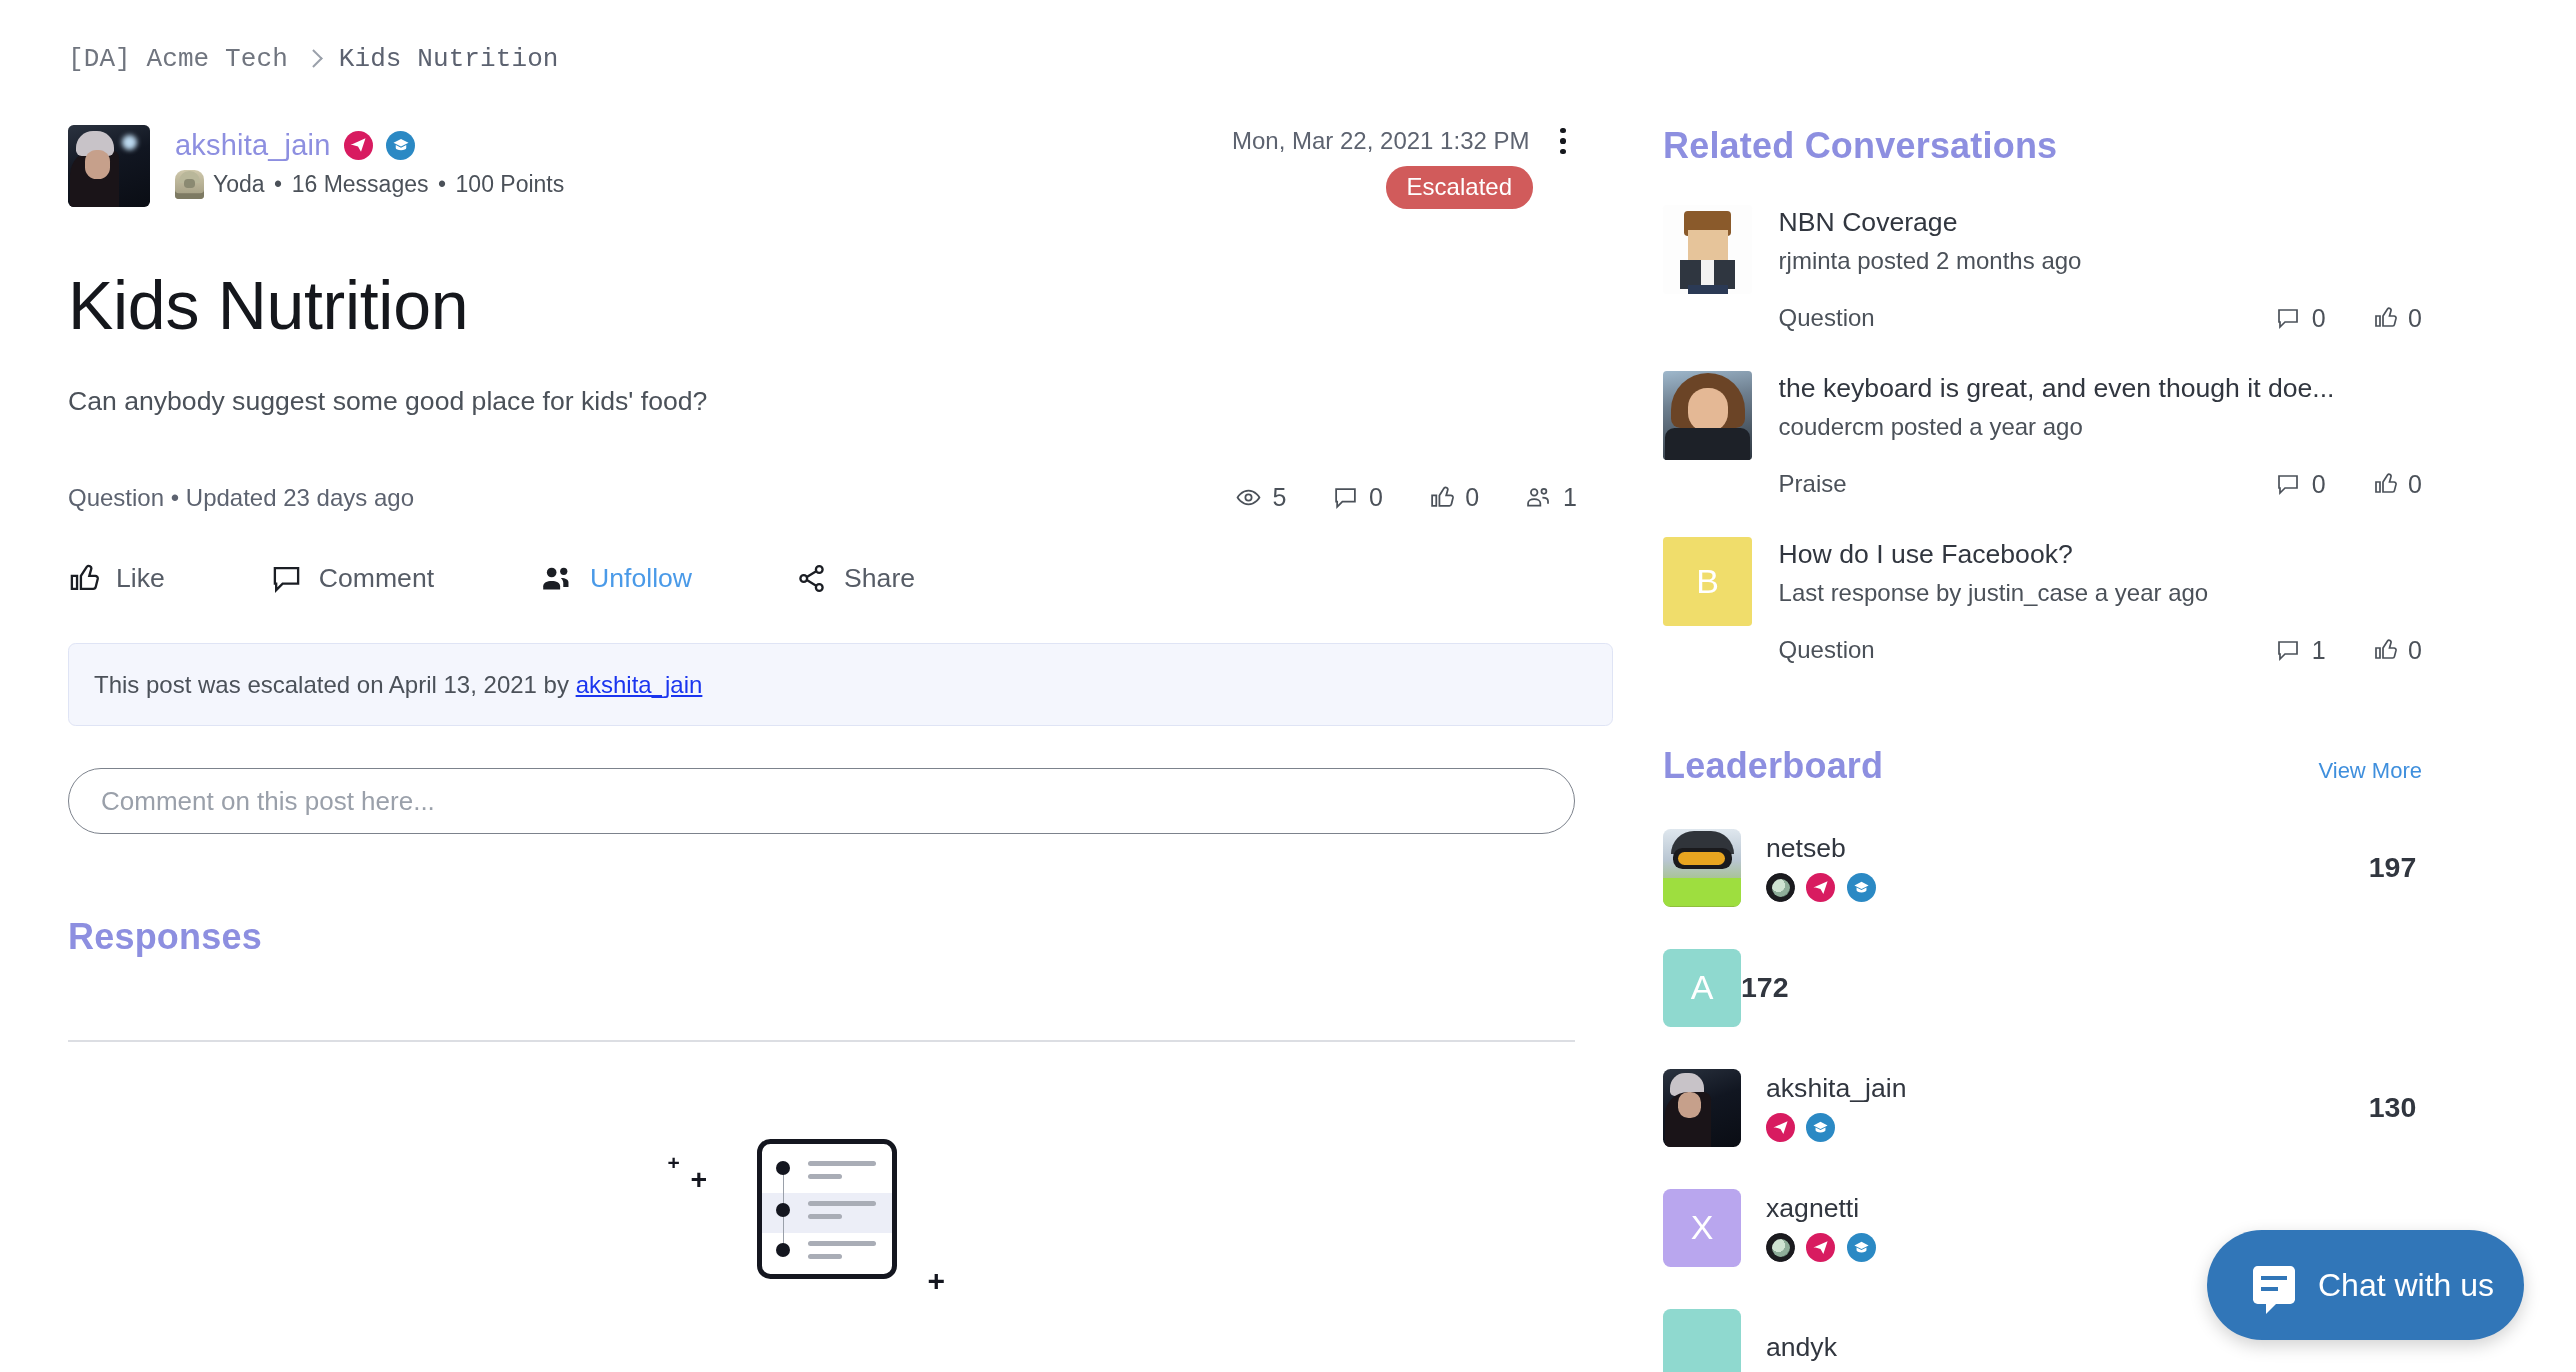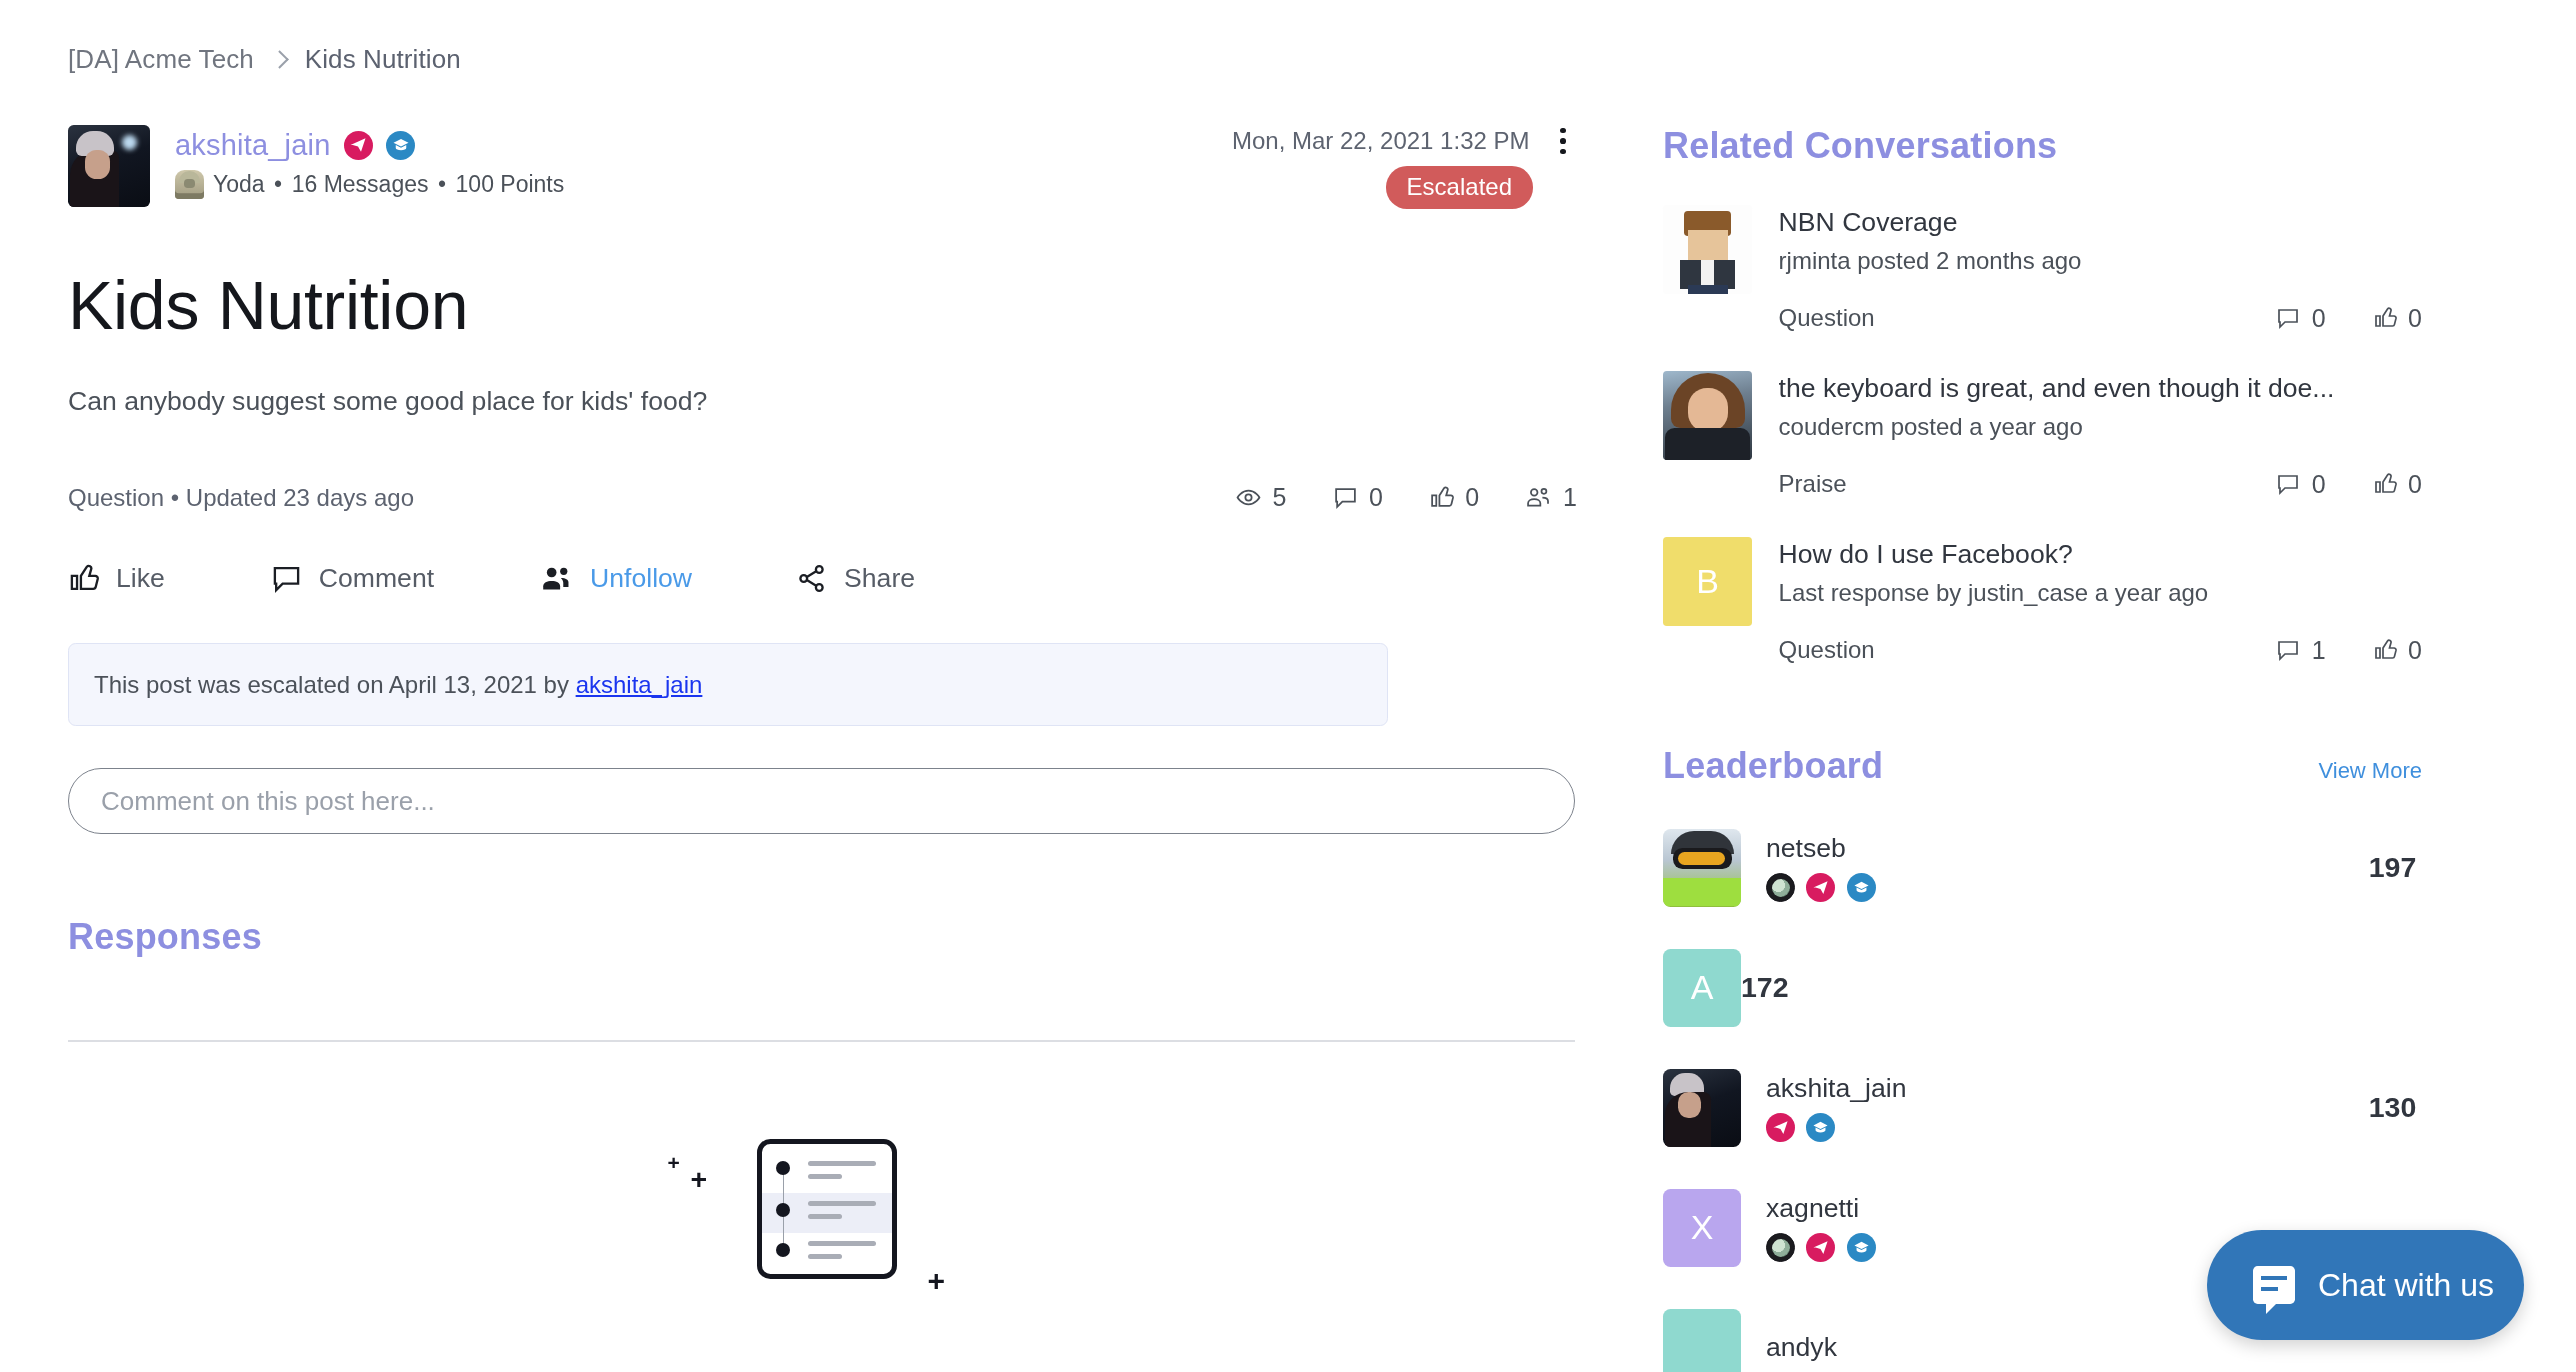--- a/index.html
+++ b/index.html
@@ -8,21 +8,21 @@
     background: #ffffff;
     font-family: "Liberation Sans", sans-serif;
     overflow: hidden;
   }
   .page { position: relative; width: 2576px; height: 1372px; background:#fff; }
 
   
   .breadcrumb {
     position: absolute; left: 68px; top: 44px;
     display: flex; align-items: center; gap: 15px;
-    font-size: 26px; color: #6b7280; letter-spacing: 0.1px;
+    font-size: 26px; color: #6b7280; letter-spacing: 0.1px; font-family: Liberation Mono, monospace;
   }
   .breadcrumb .crumb { color:#70757f; }
   .breadcrumb .crumb.current { color:#5c6270; }
   .chev { width: 13.3px; height: 13.3px; border-right: 2.8px solid #9aa0aa; border-top: 2.8px solid #9aa0aa; transform: rotate(45deg); display:inline-block; margin: 0 3.8px;}
 
   
   .main-col { position: absolute; left: 68px; top: 125px; width: 1509px; }
   .side-col { position: absolute; left: 1663px; top: 125px; width: 759px; }
 
   
@@ -78,21 +78,21 @@
   
   .actions { margin-top: 51px; display:flex; align-items:center; gap: 0; }
   .action { display:flex; align-items:center; gap: 17px; font-size: 26.6px; color:#565c66; cursor:pointer; }
   .action.sp1 { margin-right: 106px; }
   .action.sp2 { margin-right: 106px; }
   .action.sp3 { margin-right: 104px; }
   .action.active { color:#4a9ae8; }
 
   
   .banner {
-    margin-top: 49px; width: 1320px; background:#f4f6fd; border: 0.9px solid #dfe4f5;
+    margin-top: 49px; width: 1545px; background:#f4f6fd; border: 0.9px solid #dfe4f5;
     border-radius: 7.6px; padding: 26.6px 25px; font-size: 24px; color:#4b5159;
   }
   .banner a { color:#1a35ef; text-decoration: underline; }
 
   
   .comment-box {
     margin-top: 42px; width: 1507px; height: 66px; border: 1.9px solid #7c828c;
     border-radius: 42px; display:flex; align-items:center; padding: 0 32px;
   }
   .comment-box .ph { font-size: 26px; color:#9aa0aa; }

